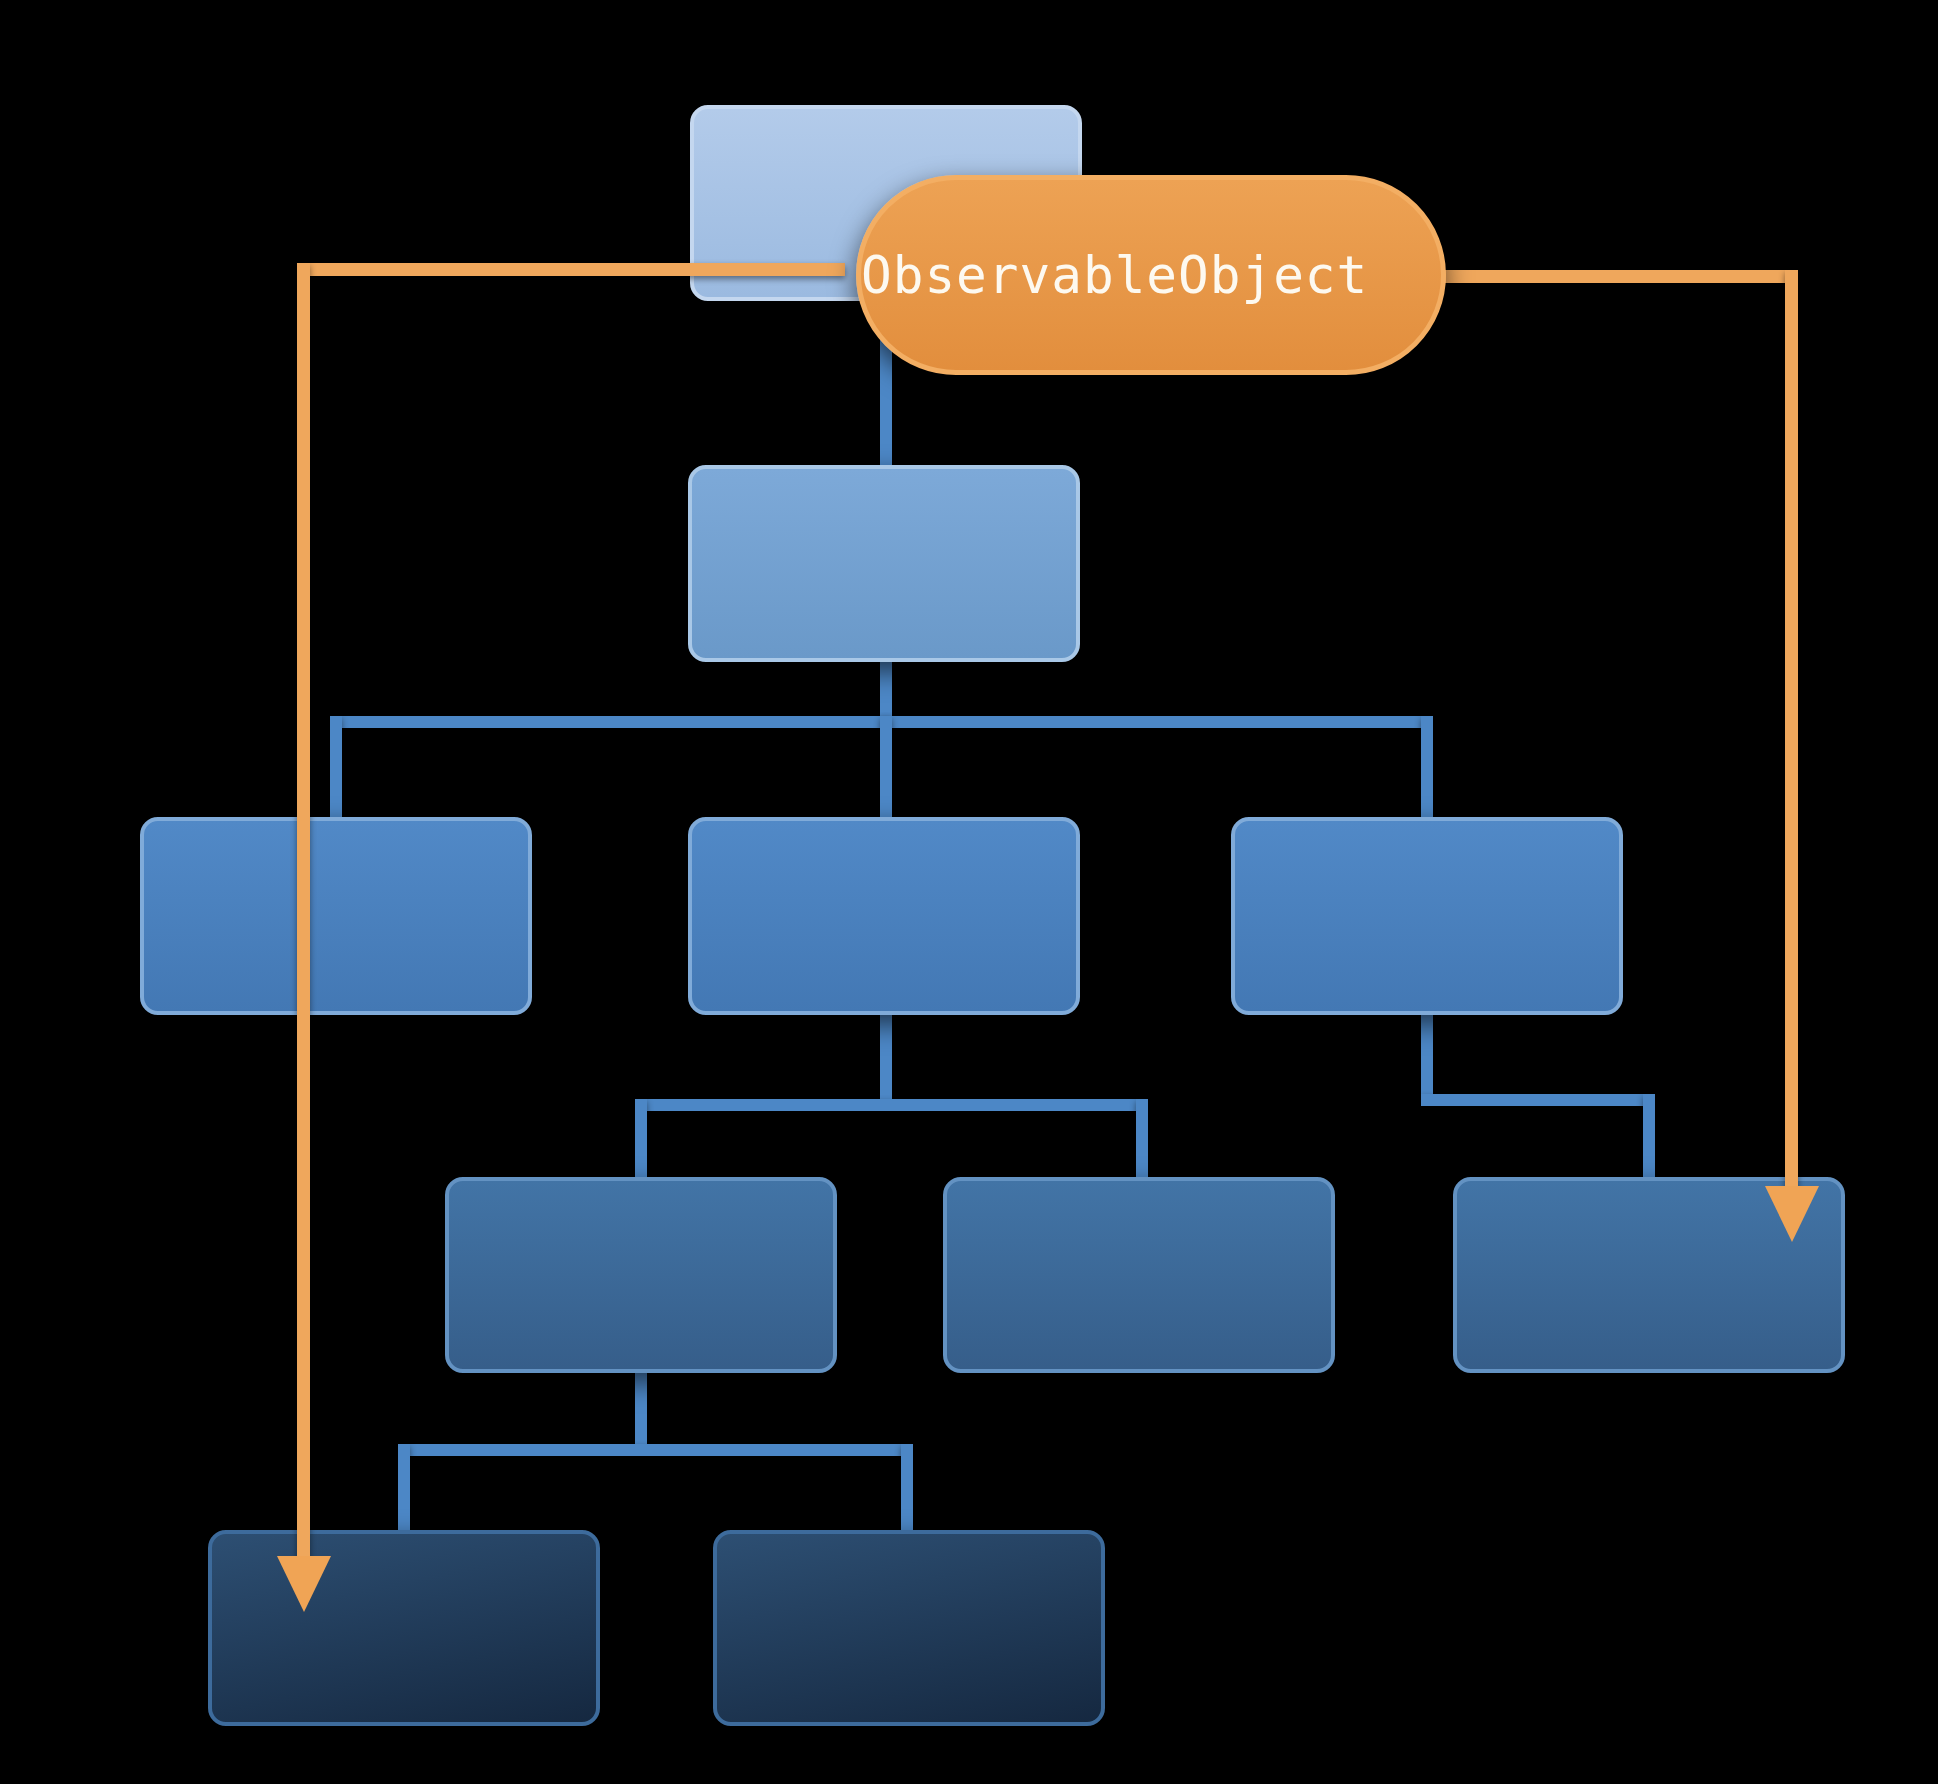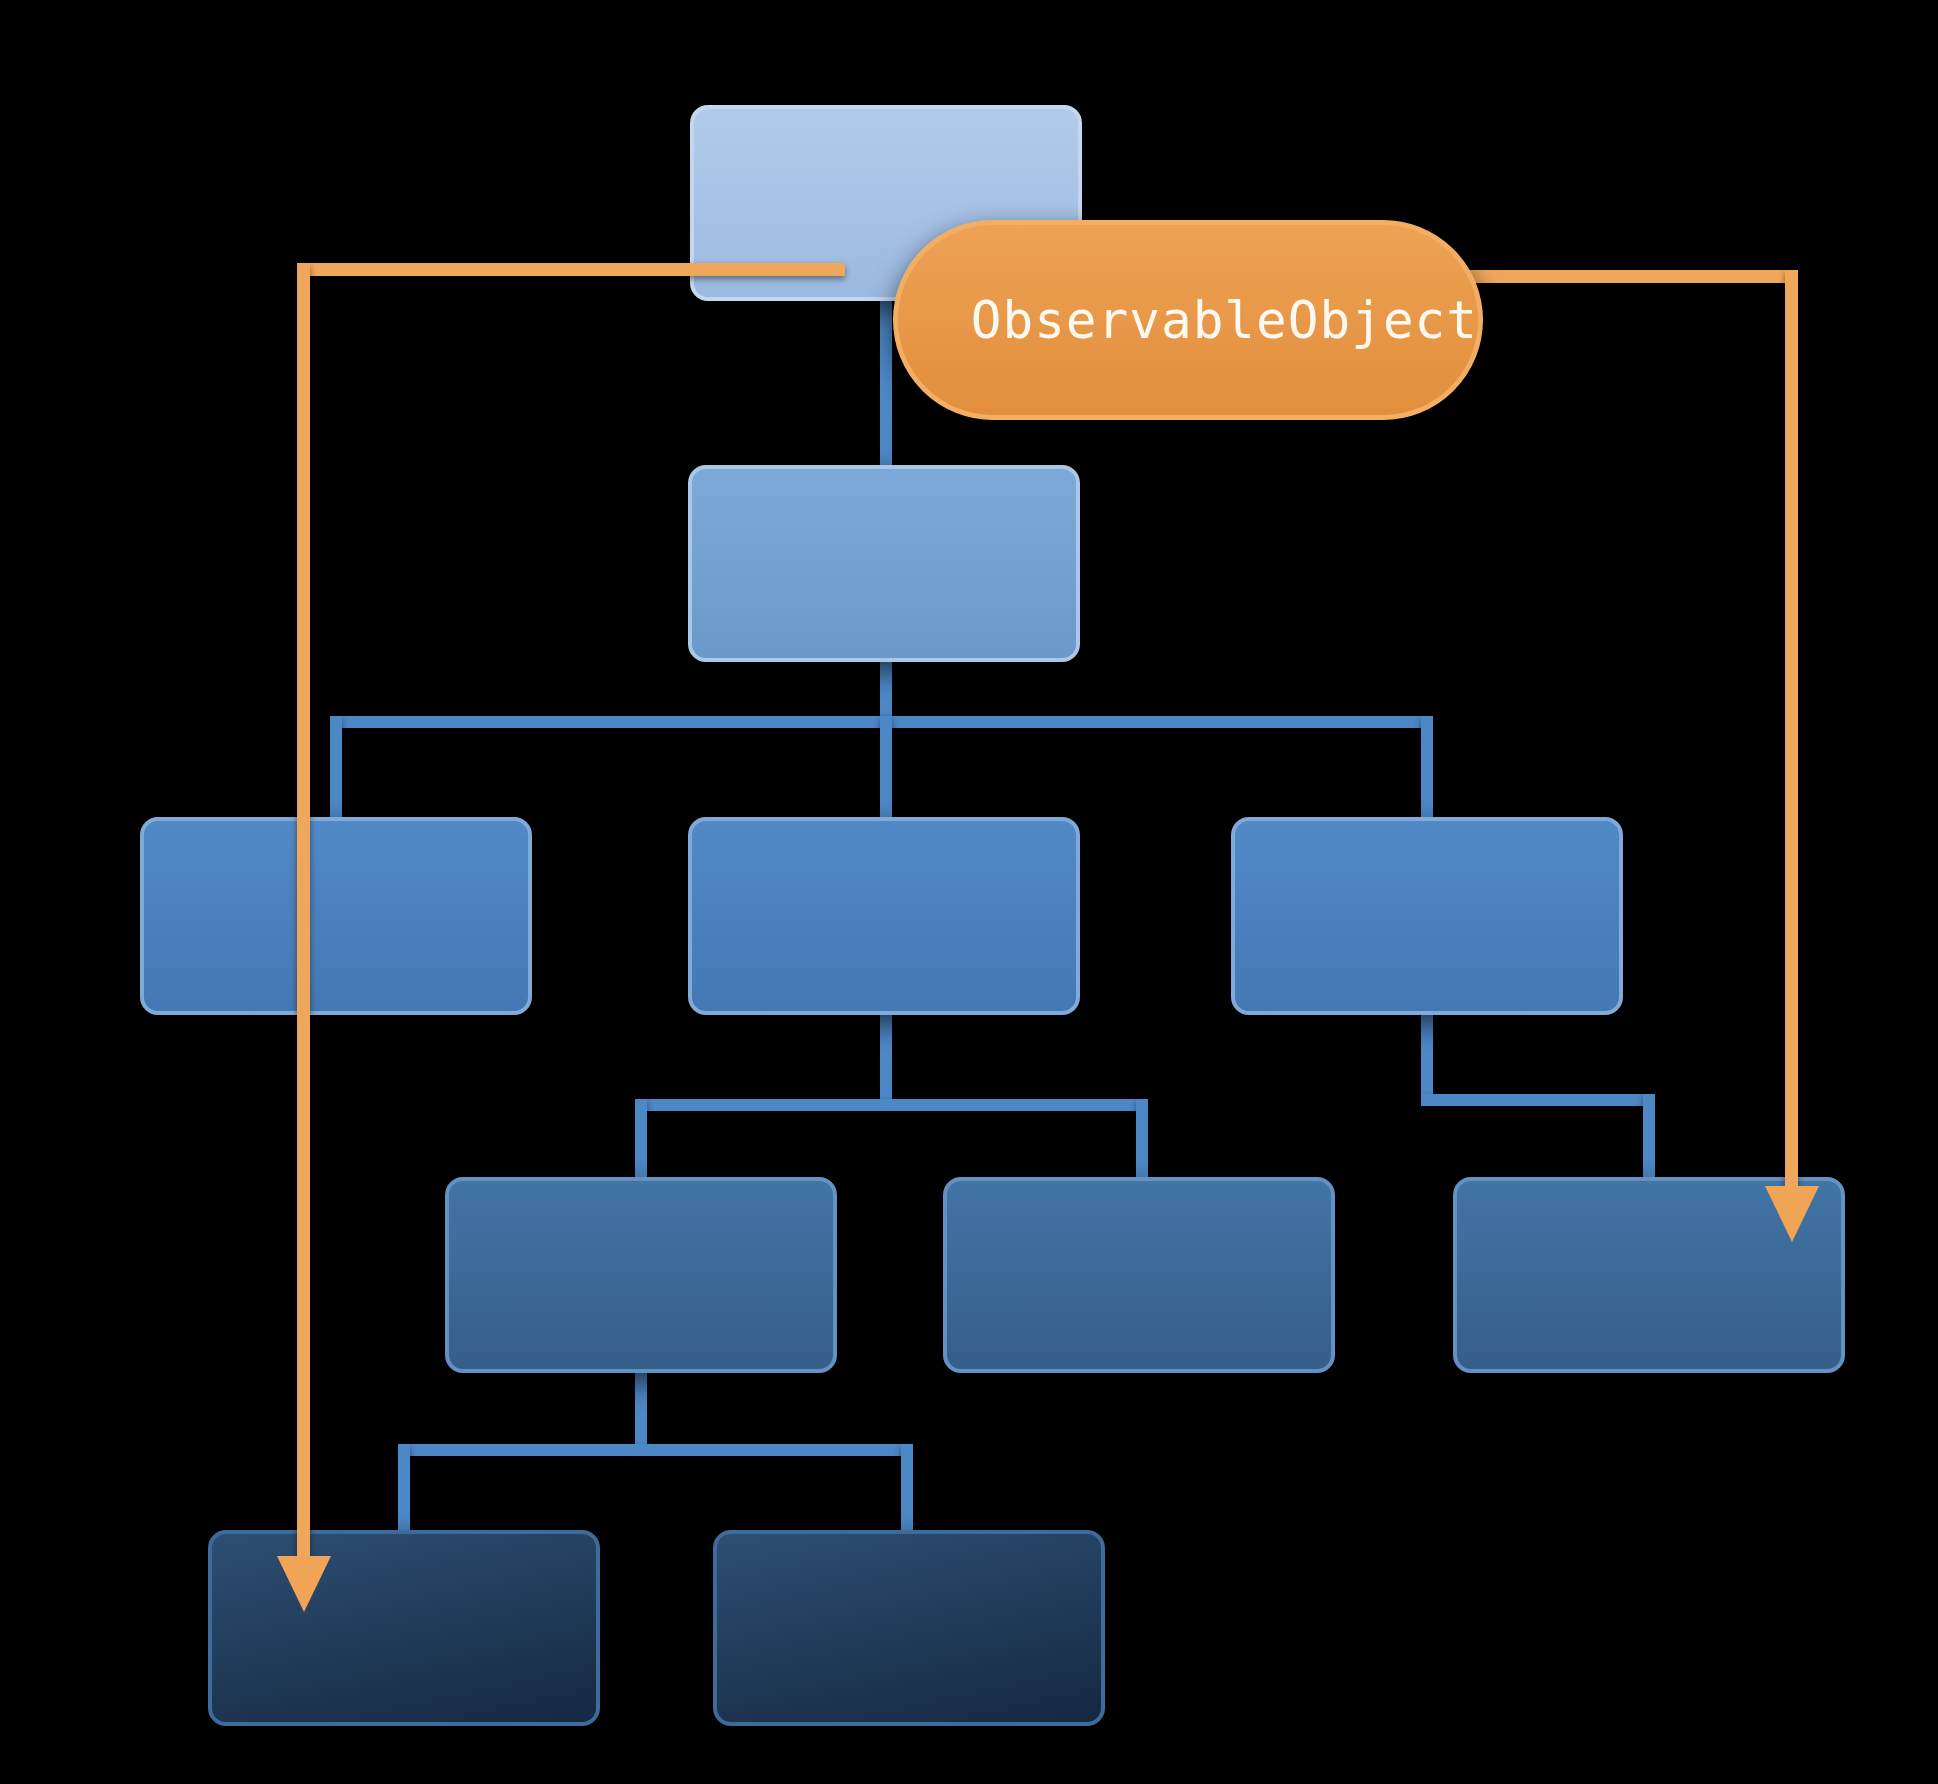--- a/index.html
+++ b/index.html
@@ -47,34 +47,33 @@
     box-shadow: 0 10px 26px rgba(0,0,0,0.6);
   }
   .l1 { height: 196px; background: linear-gradient(180deg, var(--l1_top), var(--l1_bottom)); border-color: var(--l1_border); }
   .l2 { height: 197px; background: linear-gradient(180deg, var(--l2_top), var(--l2_bottom)); border-color: var(--l2_border); }
   .l3 { height: 198px; background: linear-gradient(180deg, var(--l3_top), var(--l3_bottom)); border-color: var(--l3_border); }
   .l4 { height: 196px; background: linear-gradient(180deg, var(--l4_top), var(--l4_bottom)); border-color: var(--l4_border); }
   .l5 { height: 196px; background: linear-gradient(168deg, var(--l5_top), var(--l5_bottom)); border-color: var(--l5_border); }
   
   .pill {
     position: absolute;
-    left: 893px;
+    left: 856px;
     top: 175px;
     width: 590px;
     height: 200px;
     border-radius: 100px;
     background: linear-gradient(180deg, var(--pill_top), var(--pill_bottom));
     border: 5px solid var(--pill_border);
     box-sizing: border-box;
     display: flex;
     align-items: center;
-    justify-content: flex-end;
+    justify-content: flex-start;
     box-shadow: 0 10px 26px rgba(0,0,0,0.6);
     z-index: 40;
-    margin-top: 45px;
   }
   .pill span {
     color: var(--pill_text);
     font-size: 51px;
     letter-spacing: 1px;
     font-family: "DejaVu Sans Mono", monospace;
   }
   .z-lines  { z-index: 10; }
   .z-boxes  { z-index: 20; }
   .z-orange { z-index: 30; }

